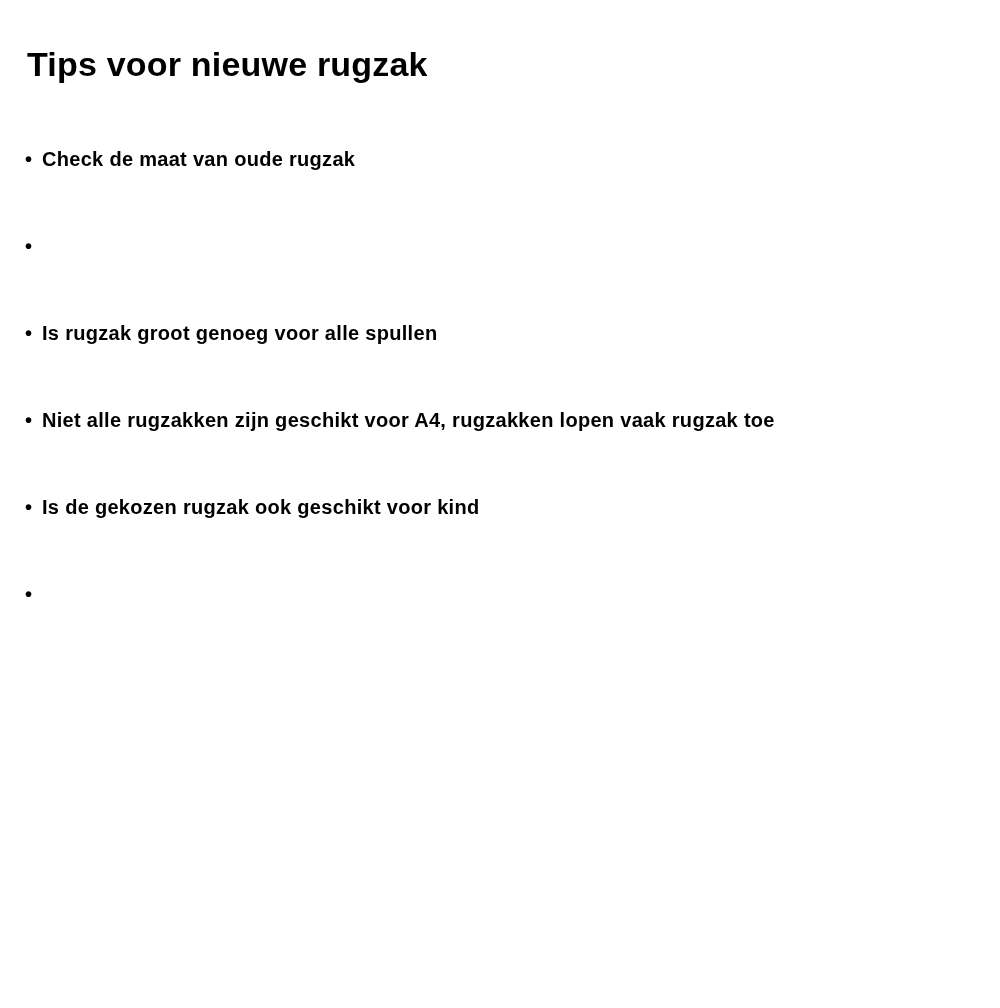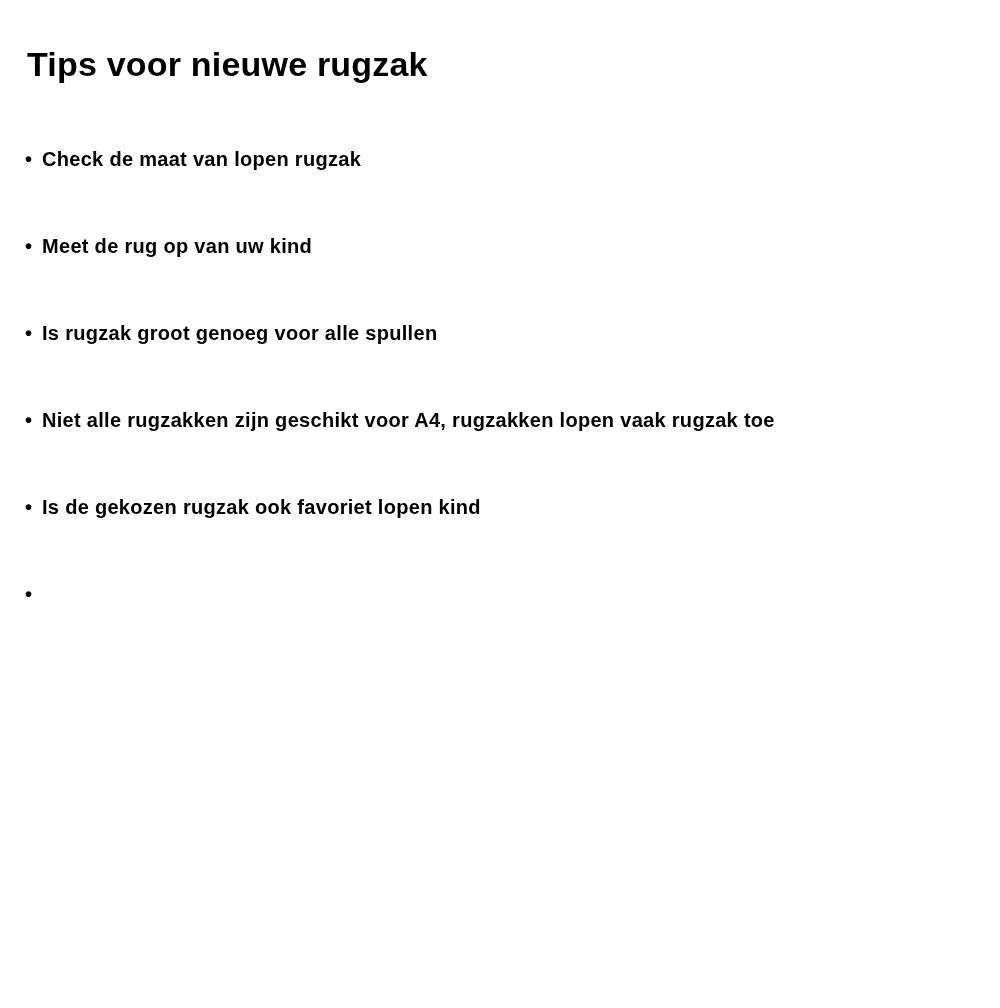--- a/index.html
+++ b/index.html
@@ -56,35 +56,34 @@
 </style>
 </head>
 <body>
 
 <div class="page">
   <h1 class="page-title">Tips voor nieuwe rugzak</h1>
 
   <ul class="tips-list" id="tips-list">
       <li class="tip">
         <span class="bullet">•</span>
-        <span class="tip-text">Check de maat van lopen rugzak</span>
+        <span class="tip-text">Check de maat van oude rugzak</span>
       </li>
       <li class="tip">
         <span class="bullet">•</span>
-        <span class="tip-text">Meet de rug op van uw kind</span>
       </li>
       <li class="tip">
         <span class="bullet">•</span>
         <span class="tip-text">Is rugzak groot genoeg voor alle spullen</span>
       </li>
       <li class="tip">
         <span class="bullet">•</span>
         <span class="tip-text">Niet alle rugzakken zijn geschikt voor A4, rugzakken lopen vaak rugzak toe</span>
       </li>
       <li class="tip">
         <span class="bullet">•</span>
-        <span class="tip-text">Is de gekozen rugzak ook favoriet lopen kind</span>
+        <span class="tip-text">Is de gekozen rugzak ook geschikt voor kind</span>
       </li>
       <li class="tip">
         <span class="bullet">•</span>
       </li>
     </ul>
 </div>
 
 </body></html>

